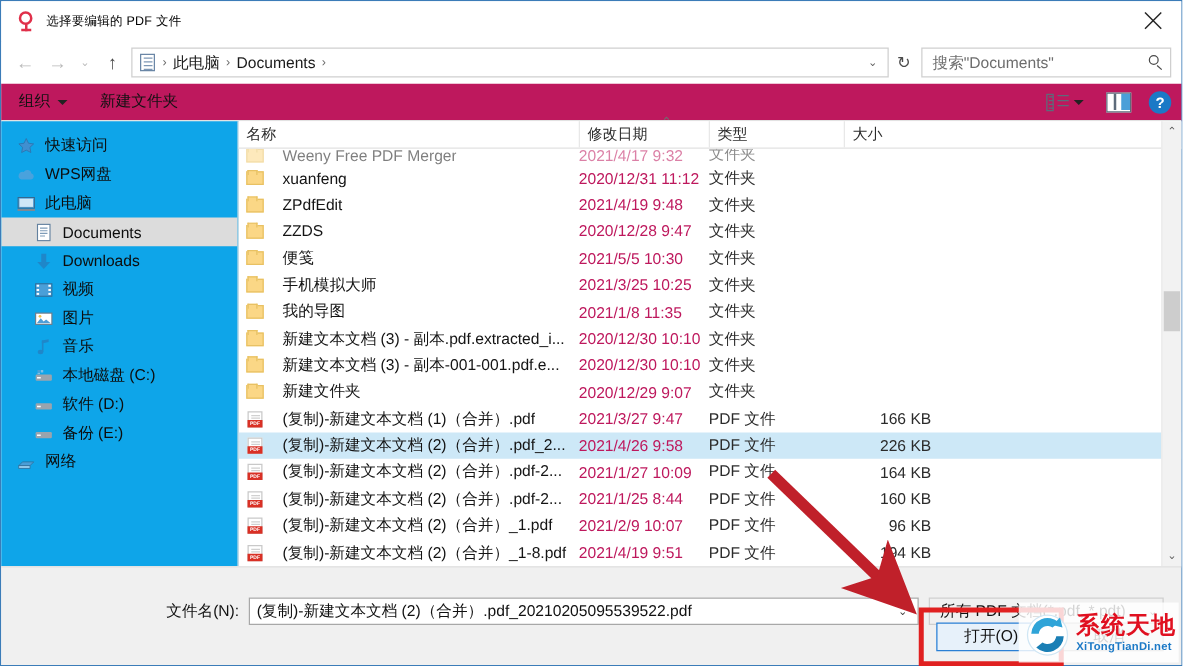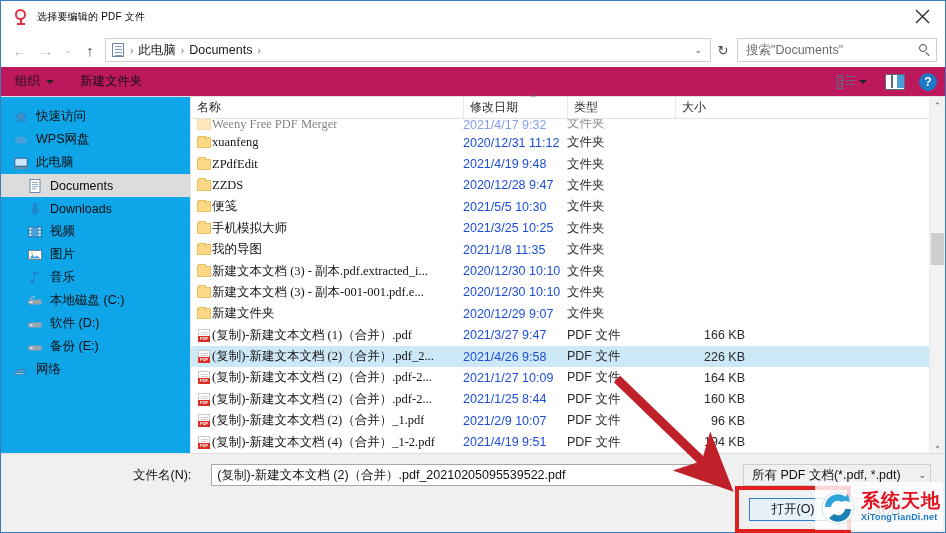--- a/index.html
+++ b/index.html
@@ -239,23 +239,23 @@
   .rows{
     flex:1 1 auto; overflow:hidden; position:relative;
   }
   .row{
     height:21.4px; display:flex; align-items:center;
     font-size:12.5px; color:#141414;
     white-space:nowrap;
   }
   .row.selected{ background:#cde8f7; }
   .row .cell{ display:flex; align-items:center; overflow:hidden; }
-  .r-name{ width:272px; flex:0 0 272px; padding-left:6px; gap:0;font-family:Liberation Serif, serif; }
+  .r-name{ width:272px; flex:0 0 272px; padding-left:6px; gap:14px; }
   .r-name .txt{ overflow:hidden; text-overflow:ellipsis; }
-  .r-date{ width:104px; flex:0 0 104px; color:#1d4ed8; }
+  .r-date{ width:104px; flex:0 0 104px; color:#be185d; }
   .r-type{ width:108px; flex:0 0 108px; color:#2b2b2b; }
   .r-size{ width:80px; flex:0 0 80px; color:#2b2b2b; justify-content:flex-end; padding-right:10px; }
   .row.clipped{ height:13px; overflow:hidden; align-items:flex-end; opacity:.55; }
 
   .f-ico{ width:15px; height:15px; flex:0 0 15px; position:relative; }
   .folder{
     position:absolute; left:0; top:2px; width:14px; height:11px;
     background:#fbd786; border:1px solid #e8c163;
   }
   .folder:before{
@@ -294,22 +294,22 @@
   }
 
   
   .footer{
     flex:0 0 79px; height:79px;
     background:#f0f0f0;
     border-top:1px solid #dfdfdf;
     position:relative;
   }
   .fn-row{
-    position:absolute; left:132px; top:10px; right:14px;
-    display:flex; align-items:center; gap:20px;
+    position:absolute; left:132px; top:24px; right:14px;
+    display:flex; align-items:center; gap:8px;
   }
   .fn-label{ font-size:12.5px; color:#111; white-space:nowrap; }
   .fn-input{
     flex:1 1 auto; height:22px;
     background:#fff; border:1px solid #a8a8a8;
     display:flex; align-items:center;
     padding-left:5px; padding-right:2px;
     min-width:0;
   }
   .fn-input .val{
@@ -771,21 +771,21 @@
           <div class="cell r-date">2021/2/9 10:07</div>
           <div class="cell r-type">PDF 文件</div>
           <div class="cell r-size">96 KB</div>
         </div>
 
         <div class="row">
           <div class="cell r-name">
             <span class="f-ico">
                 <span class="pdfico"></span>
               </span>
-            <span class="txt">(复制)-新建文本文档 (4)（合并）_1-2.pdf</span>
+            <span class="txt">(复制)-新建文本文档 (2)（合并）_1-8.pdf</span>
           </div>
           <div class="cell r-date">2021/4/19 9:51</div>
           <div class="cell r-type">PDF 文件</div>
           <div class="cell r-size">194 KB</div>
         </div>
 
       </div>
 
       <div class="vscroll">
         <div class="vs-arrow vs-up">⌃</div>

